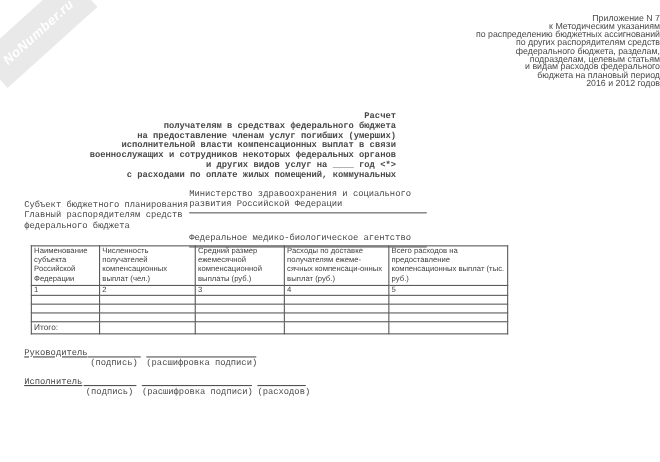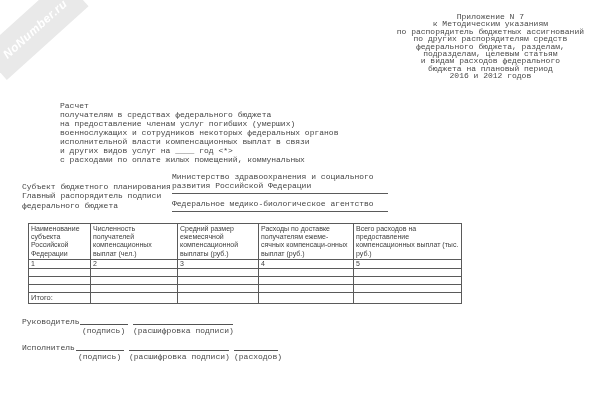--- a/index.html
+++ b/index.html
@@ -12,97 +12,97 @@
     position:absolute;left:-20px;top:10px;width:110px;height:38px;
     background:#e9e9e9;transform:rotate(-42deg);
     display:flex;align-items:center;justify-content:center;
   }
   .ribbon span{
     font-family:"Liberation Sans",sans-serif;font-style:italic;font-weight:bold;
     font-size:12px;color:#ffffff;letter-spacing:.5px;white-space:nowrap;
   }
   
   .appendix{
-    position:absolute;top:13px;right:16px;text-align:center;
-    font-family:Liberation Mono, monospace;font-size:8px;line-height:7.4px;
+    position:absolute;top:13px;right:0;text-align:right;
+    font-family:Liberation Sans, sans-serif;font-size:8px;line-height:7.4px;
     color:#4a4a4a;white-space:nowrap;
   }
   
   .title{
-    position:absolute;left:60px;top:101px;width:300px;text-align:left;
-    font-size:8px;line-height:9px;white-space:nowrap;color:#474747;
+    position:absolute;left:60px;top:101px;width:300px;text-align:right;
+    font-size:8px;line-height:9px;white-space:nowrap;color:#474747;font-weight:bold;
   }
   
   .left-labels{
     position:absolute;left:22px;top:182px;font-size:8px;line-height:9.4px;
     white-space:nowrap;color:#474747;
   }
   .right-col{
     position:absolute;left:172px;top:172px;width:216px;font-size:8px;
     line-height:9px;color:#474747;
   }
   .right-col .txt{white-space:nowrap;}
   .hline{height:0;border-top:1px solid #5a5a5a;}
   .hl1{margin-top:2.5px;}
-  .agency{margin-top:5px;}
+  .agency{margin-top:18px;}
   .hl2{margin-top:3.5px;}
   
   table.main{
     position:absolute;left:28px;top:223px;border-collapse:collapse;
     table-layout:fixed;width:433px;
     font-family:"Liberation Sans",sans-serif;color:#414141;
   }
   table.main th,table.main td{
     border:1px solid #5a5a5a;font-weight:normal;text-align:left;
     vertical-align:top;padding:1px 2px;font-size:7px;line-height:8.2px;
     overflow:hidden;
   }
   table.main thead th{height:33px;}
   tr.numrow td{height:6px;padding:0 2px;line-height:8px;}
   tr.emptyrow td{height:7px;padding:0 2px;}
   tr.totalrow td{height:9px;padding:0 2px;font-size:7.5px;line-height:9.5px;margin-left:45px;}
   
-  .sig-label{position:absolute;font-size:8px;white-space:nowrap;color:#474747;}
+  .sig-label{position:absolute;font-size:8px;white-space:nowrap;color:#474747;text-decoration:underline;}
   .sig-line{position:absolute;height:7px;border-bottom:1px solid #525252;}
   .sig-cap{position:absolute;font-size:8px;white-space:nowrap;color:#4a4a4a;}
 </style>
 </head>
 <body>
 
 <div class="page">
 
   <div class="ribbon">
     <span>NoNumber.ru</span>
   </div>
 
   <div class="appendix">
     <div>Приложение N 7</div>
     <div>к Методическим указаниям</div>
-    <div>по распорядитель бюджетных ассигнований</div>
+    <div>по распределению бюджетных ассигнований</div>
     <div>по других распорядителям средств</div>
     <div>федерального бюджета, разделам,</div>
     <div>подразделам, целевым статьям</div>
     <div>и видам расходов федерального</div>
     <div>бюджета на плановый период</div>
     <div>2016 и 2012 годов</div>
   </div>
 
   <div class="title">
     <div>Расчет</div>
     <div>получателям в средствах федерального бюджета</div>
     <div>на предоставление членам услуг погибших (умерших)</div>
+    <div>исполнительной власти компенсационных выплат в связи</div>
     <div>военнослужащих и сотрудников некоторых федеральных органов</div>
-    <div>исполнительной власти компенсационных выплат в связи</div>
     <div>и других видов услуг на ____ год &lt;*&gt;</div>
     <div>с расходами по оплате жилых помещений, коммунальных</div>
   </div>
 
   <div class="left-labels">
     <div>Субъект бюджетного планирования</div>
-    <div>Главный распорядитель подписи</div>
+    <div>Главный распорядителям средств</div>
     <div>федерального бюджета</div>
   </div>
 
   <div class="right-col">
     <div class="txt">Министерство здравоохранения и социального</div>
     <div class="txt">развития Российской Федерации</div>
     <div class="hline hl1"></div>
     <div class="txt agency">Федеральное медико-биологическое агентство</div>
     <div class="hline hl2"></div>
   </div>

